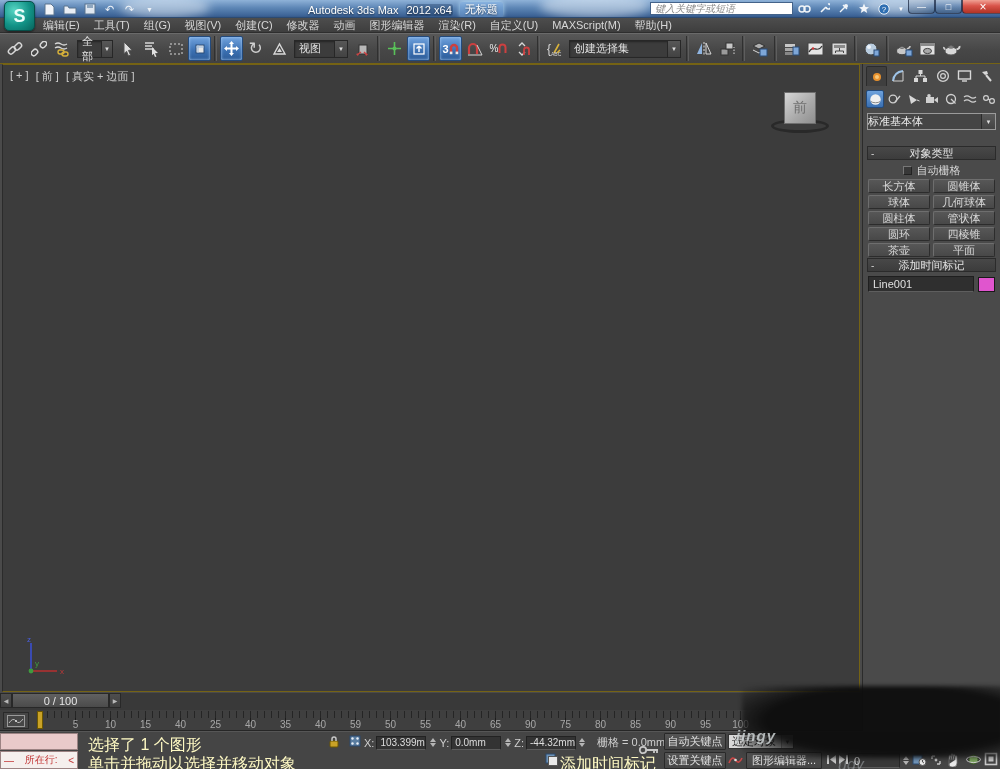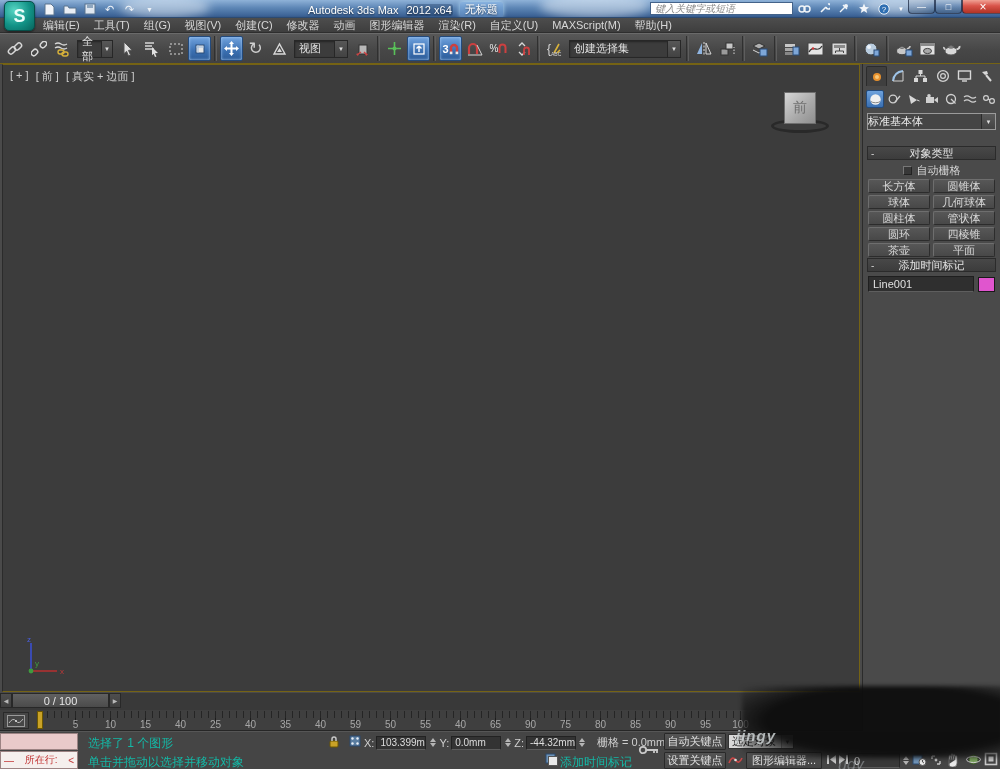--- a/index.html
+++ b/index.html
@@ -77,21 +77,21 @@
 .ticks-minor{position:absolute;left:40px;top:1px;width:702px;height:7px;background:repeating-linear-gradient(90deg,#252525 0 1px,transparent 1px 7px)}
 .ticks-major{position:absolute;left:40px;top:1px;width:702px;height:11px;background:repeating-linear-gradient(90deg,#1c1c1c 0 1px,transparent 1px 35px)}
 .ruler-labels{position:absolute;left:23px;top:9px;display:flex}
 .ruler-labels span{width:35px;text-align:center;font-size:10px;color:#a6a6a6}
 .fmarker{position:absolute;left:37px;top:1px;width:6px;height:18px;background:#c9a227;border:1px solid #6e5800}
 
 
 .statusbar{left:0;top:731px;width:1000px;height:38px;background:#454545;border-top:1px solid #565656}
 .lis1{position:absolute;left:0;top:1px;width:78px;height:17px;background:#e9caca;border:1px solid #9c8383}
 .lis2{position:absolute;left:0;top:19px;width:78px;height:18px;background:#f5efed;border:1px solid #9c8383;color:#c23535;font-size:10px;display:flex;align-items:center;justify-content:space-between;padding:0 3px}
-.stext{position:absolute;left:88px;color:#14b8a6;font-size:12px;white-space:nowrap}
+.stext{position:absolute;left:88px;color:#fef9c3;font-size:16px;white-space:nowrap}
 .sicon{position:absolute;color:#c8c8c8}
 .coords{position:absolute;left:364px;top:3px;display:flex;align-items:center;gap:2px;color:#cfcfcf;font-size:11px}
 .cfield{width:50px;height:14px;background:#333;border:1px solid #222;border-bottom-color:#5c5c5c;color:#ddd;font-size:10px;display:flex;align-items:center;padding-left:3px;white-space:nowrap;overflow:hidden}
 .spin{width:9px;height:14px;display:flex;flex-direction:column;justify-content:center;gap:1px;align-items:center}
 .spin i{display:block;width:0;height:0;border-left:3px solid transparent;border-right:3px solid transparent}
 .spin .up{border-bottom:4px solid #b5b5b5}
 .spin .dn{border-top:4px solid #b5b5b5}
 .sbtn{position:absolute;background:linear-gradient(#545454,#464646);border:1px solid #292929;color:#e0e0e0;font-size:11px;display:flex;align-items:center;justify-content:center;border-radius:1px;white-space:nowrap}
 .seldd{position:absolute;left:728px;top:2px;width:66px;height:15px;background:#d8d8d8;border:1px solid #333;color:#141414;font-size:11px;display:flex;align-items:center;padding-left:3px}
 .seldd .da{margin-left:auto;width:12px;align-self:stretch;background:#bdbdbd;border-left:1px solid #8e8e8e;display:flex;align-items:center;justify-content:center;font-size:6px;color:#333}

